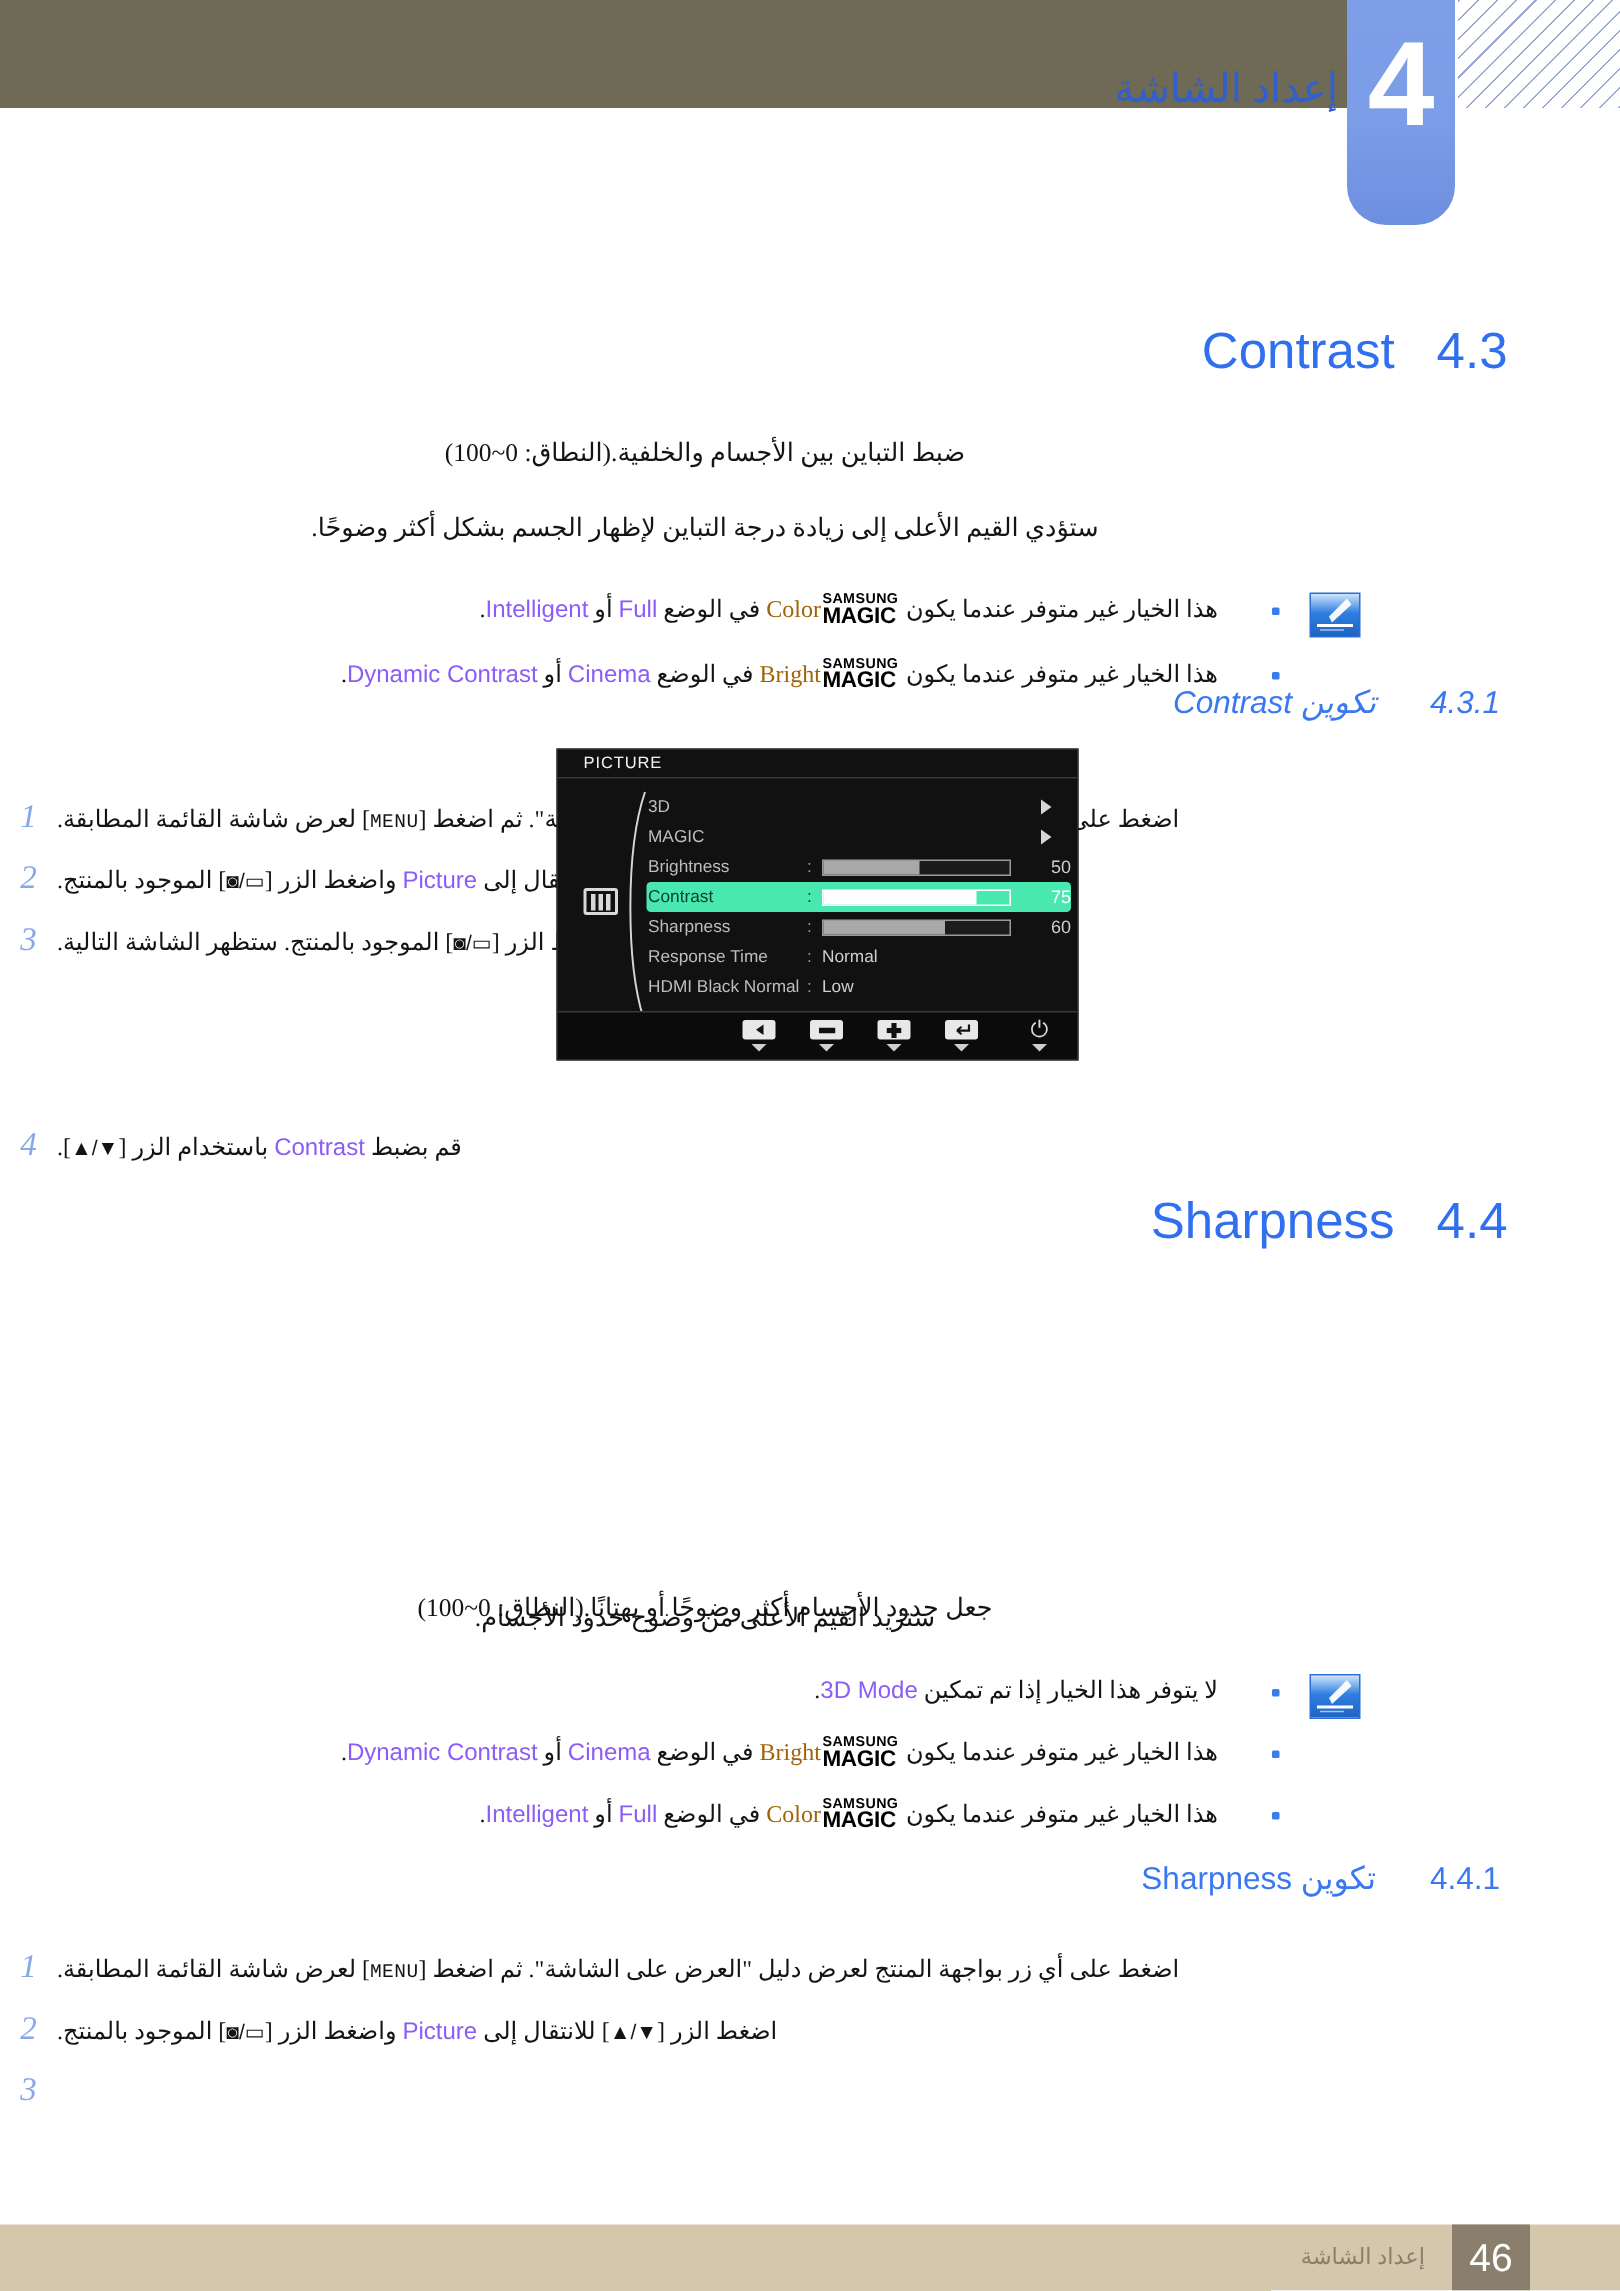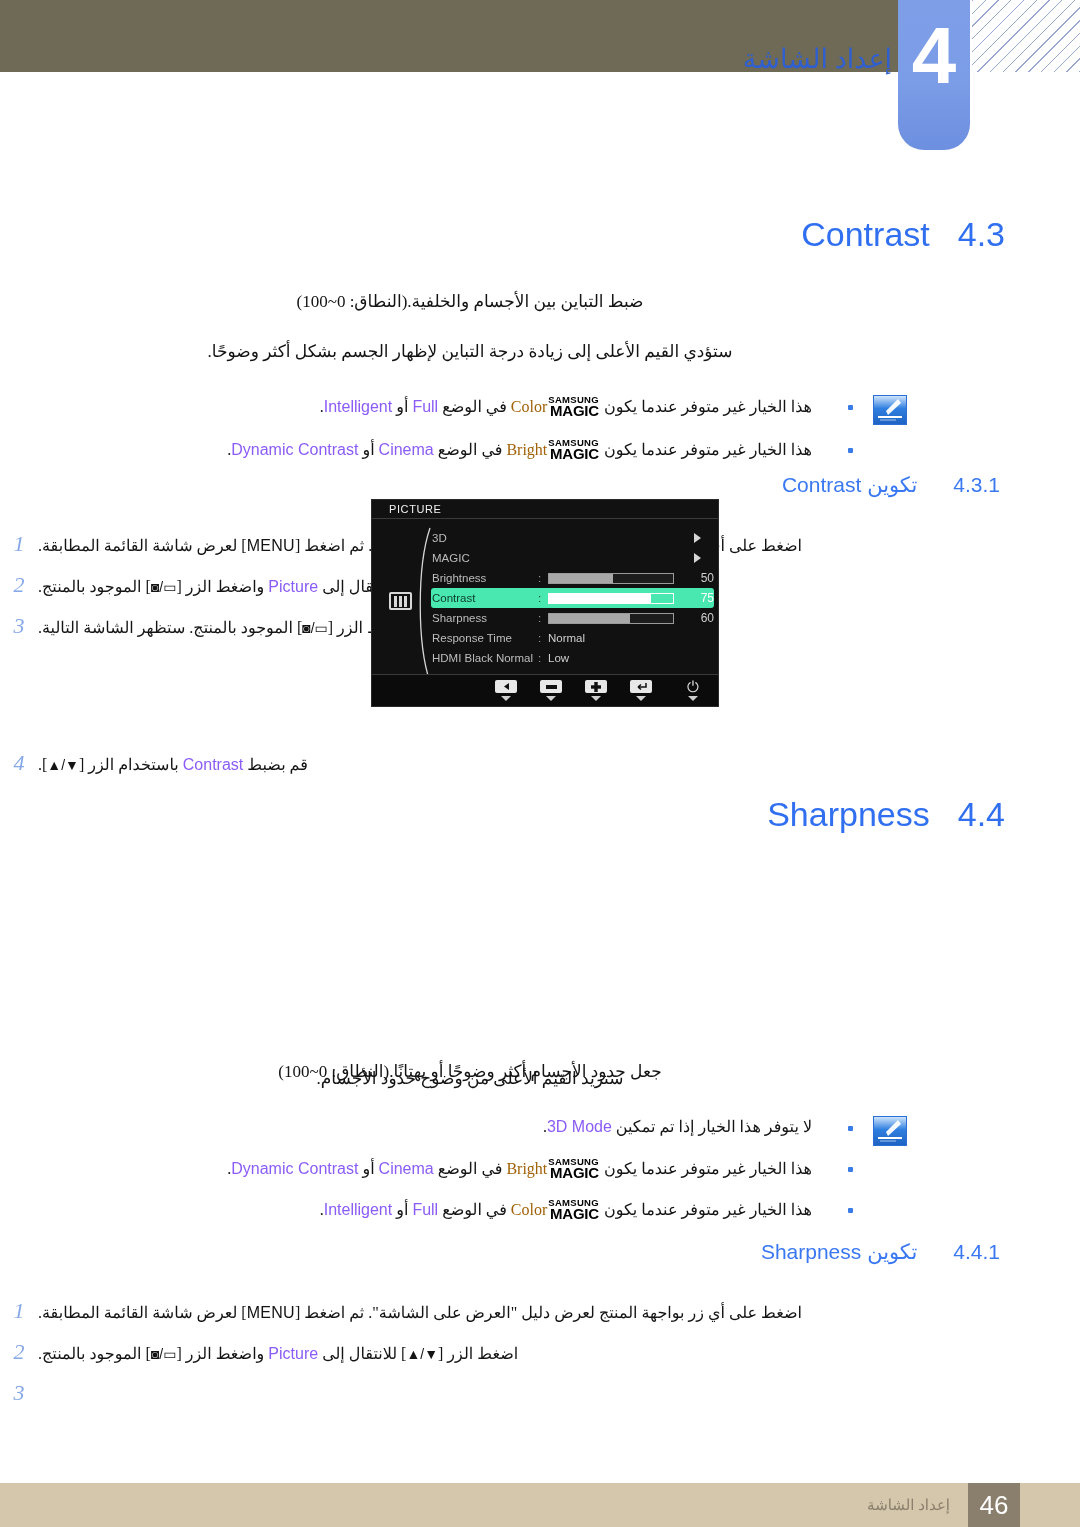--- a/index.html
+++ b/index.html
@@ -157,21 +157,21 @@
     border-radius: 1px;
   }
   .kw { color: #8b5cf6; font-family: "Liberation Sans", sans-serif; }
   .kw-blk { color: #a16207; font-family: "Liberation Serif", serif; }
 
   .magic-logo {
     display: inline-block;
     font-family: "Liberation Sans", sans-serif;
     color: #000;
     line-height: 0.88;
-    text-align: right;
+    text-align: left;
     vertical-align: -4px;
     direction: ltr;
     margin: 0 1px;
   }
   .magic-logo .s1 { display:block; font-size: 9.5px; font-weight: bold; letter-spacing: 0.3px;}
   .magic-logo .s2 { display:block; font-size: 15px; font-weight: bold; letter-spacing: -0.2px;}
 
   
   .step {
     position: absolute;
@@ -198,22 +198,22 @@
   .step .txt { white-space: nowrap; }
 
   .btnkey {
     font-family: "Liberation Sans", sans-serif;
     font-size: 14px;
     direction: ltr;
     unicode-bidi: bidi-override;
     display: inline-block;
   }
   .menukey {
-    font-family: Liberation Sans, sans-serif;
-    font-size: 16px;
+    font-family: Liberation Mono, monospace;
+    font-size: 13px;
     letter-spacing: 0.3px;
     direction: ltr;
     display: inline-block;
   }
 
   
   .osd {
     position: absolute;
     left: 371px;
     top: 499px;
@@ -423,21 +423,21 @@
 <div class="note-bullet" style="left:848px; top:405px;"></div>
 <div class="note-row" style="right:268px; top:396px;">
   <span>هذا الخيار غير متوفر عندما يكون </span><span class="magic-logo"><span class="s1">SAMSUNG</span><span class="s2">MAGIC</span></span><span class="kw-blk">Color</span><span> في الوضع </span><span class="kw">Full</span><span> أو </span><span class="kw">Intelligent</span><span>.</span>
 </div>
 
 <div class="note-bullet" style="left:848px; top:448px;"></div>
 <div class="note-row" style="right:268px; top:439px;">
   <span>هذا الخيار غير متوفر عندما يكون </span><span class="magic-logo"><span class="s1">SAMSUNG</span><span class="s2">MAGIC</span></span><span class="kw-blk">Bright</span><span> في الوضع </span><span class="kw">Cinema</span><span> أو </span><span class="kw">Dynamic Contrast</span><span>.</span>
 </div>
 
-<div class="subsection-title" style="top:473px;">
+<div class="subsection-title" style="top:456px;font-style:italic;">
   <span class="name"><span>تكوين</span> <span>Contrast</span></span>
   <span class="num">4.3.1</span>
 </div>
 
 <div class="step" style="top:531px;">
   <span class="txt"><span>اضغط على أي زر بواجهة المنتج لعرض دليل "العرض على الشاشة". ثم اضغط [</span><span class="menukey">MENU</span><span>] لعرض شاشة القائمة المطابقة.</span></span>
   <span class="n">1</span>
 </div>
 
 <div class="step" style="top:572px;">

